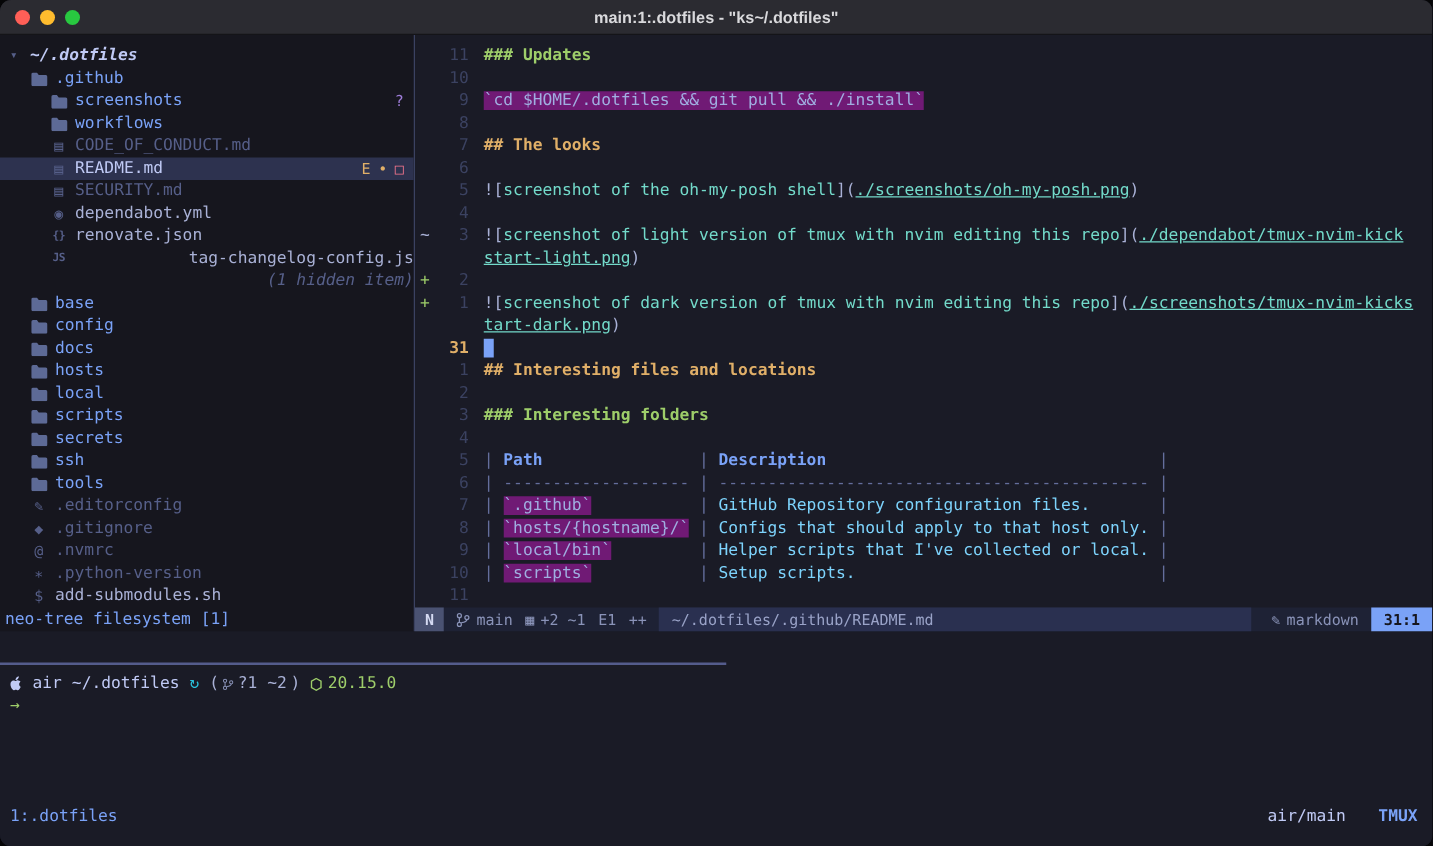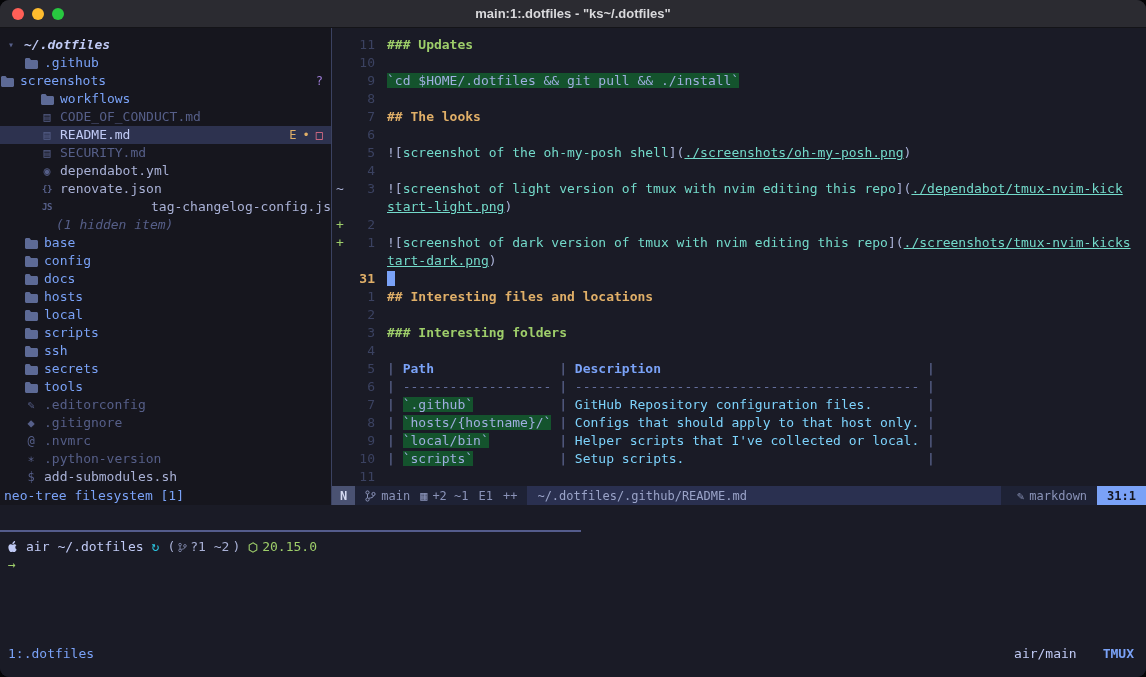--- a/index.html
+++ b/index.html
@@ -34,21 +34,21 @@
   .editor{position:absolute;left:333px;top:8px;right:0;height:450px;overflow:hidden}
   .eline{height:18px;display:flex;white-space:pre;overflow:hidden}
   .sign{width:14px;padding-left:3px;flex:none}
   .sign.add{color:#9ece6a}.sign.change{color:#a9b1d6}
   .lnum{width:28px;text-align:right;color:#3b4261;margin-right:12px;flex:none}
   .lnum.cur{color:#e0af68;font-weight:bold}
   .ltext{white-space:pre}
   .cursor{display:inline-block;width:8px;height:15px;background:#7aa2f7;vertical-align:text-bottom}
   .s-h2{color:#e0af68;font-weight:bold}
   .s-h3{color:#9ece6a;font-weight:bold}
-  .s-code{background:#14532d;color:#a0aee0}
+  .s-code{background:#701a75;color:#a0aee0}
   .s-punct{color:#a9b1d6}
   .s-label{color:#73daca}
   .s-url{color:#73daca;text-decoration:underline}
   .s-th{color:#7aa2f7;font-weight:bold}
   .s-pipe{color:#646e9c}
   .s-norm{color:#7dd3fc}
   
   .nvim-statusline{position:absolute;left:332px;right:0;top:458px;height:19px;background:#1e2235;display:flex;align-items:center;font-size:12px;color:#8a93b8;gap:10px}
   .sl-mode{background:#4a5272;color:#d5daf2;padding:0 8px;height:100%;display:flex;align-items:center;font-weight:bold;flex:none}
   .sl-seg{display:inline-flex;align-items:center;gap:5px;flex:none}
@@ -89,57 +89,57 @@
   </div>
 
   <div class="terminal">
 
     <div class="neotree-panel">
       <div>
           <div class="tree-row" style="padding-left: 8px;"><span class="expander">▾</span><span class="tlabel root">~/.dotfiles</span></div>
           <div class="tree-row" style="padding-left: 24px;"><span class="ficon"><svg width="13" height="11" viewBox="0 0 13 11">
                 <path d="M0 1.5C0 .7.7 0 1.5 0h3l1.5 2h5.5c.8 0 1.5.7 1.5 1.5v6c0 .8-.7 1.5-1.5 1.5h-10C.7 11 0 10.3 0 9.5z" fill="#5d6a96"></path>
               </svg></span><span class="tlabel folder">.github</span></div>
-          <div class="tree-row" style=""><span class="ficon"><svg width="13" height="11" viewBox="0 0 13 11">
+          <div class="tree-row" style="padding-left: 40px;"><span class="ficon"><svg width="13" height="11" viewBox="0 0 13 11">
                 <path d="M0 1.5C0 .7.7 0 1.5 0h3l1.5 2h5.5c.8 0 1.5.7 1.5 1.5v6c0 .8-.7 1.5-1.5 1.5h-10C.7 11 0 10.3 0 9.5z" fill="#5d6a96"></path>
               </svg></span><span class="tlabel folder">screenshots</span><span class="tright"><span class="c-untracked">?</span></span></div>
           <div class="tree-row" style="padding-left: 40px;"><span class="ficon"><svg width="13" height="11" viewBox="0 0 13 11">
                 <path d="M0 1.5C0 .7.7 0 1.5 0h3l1.5 2h5.5c.8 0 1.5.7 1.5 1.5v6c0 .8-.7 1.5-1.5 1.5h-10C.7 11 0 10.3 0 9.5z" fill="#5d6a96"></path>
               </svg></span><span class="tlabel folder">workflows</span></div>
           <div class="tree-row" style="padding-left: 40px;"><span class="ficon">▤</span><span class="tlabel dim">CODE_OF_CONDUCT.md</span></div>
           <div class="tree-row selected" style="padding-left: 40px;"><span class="ficon">▤</span><span class="tlabel norm">README.md</span><span class="tright"><span class="c-orange">E</span><span class="c-orange">•</span><span class="c-red">□</span></span></div>
           <div class="tree-row" style="padding-left: 40px;"><span class="ficon">▤</span><span class="tlabel dim">SECURITY.md</span></div>
           <div class="tree-row" style="padding-left: 40px;"><span class="ficon">◉</span><span class="tlabel norm">dependabot.yml</span></div>
           <div class="tree-row" style="padding-left: 40px;"><span class="ficon small">{}</span><span class="tlabel norm">renovate.json</span></div>
           <div class="tree-row" style="padding-left: 40px; justify-content: space-between;"><span class="ficon small">JS</span><span class="tlabel norm">tag-changelog-config.js</span></div>
-          <div class="tree-row" style="padding-left: 56px;"><span class="tlabel hidden-note">(1 hidden item)</span></div>
+          <div class="tree-row" style="padding-left: 56px; justify-content: flex-end;"><span class="tlabel hidden-note">(1 hidden item)</span></div>
           <div class="tree-row" style="padding-left: 24px;"><span class="ficon"><svg width="13" height="11" viewBox="0 0 13 11">
                 <path d="M0 1.5C0 .7.7 0 1.5 0h3l1.5 2h5.5c.8 0 1.5.7 1.5 1.5v6c0 .8-.7 1.5-1.5 1.5h-10C.7 11 0 10.3 0 9.5z" fill="#5d6a96"></path>
               </svg></span><span class="tlabel folder">base</span></div>
           <div class="tree-row" style="padding-left: 24px;"><span class="ficon"><svg width="13" height="11" viewBox="0 0 13 11">
                 <path d="M0 1.5C0 .7.7 0 1.5 0h3l1.5 2h5.5c.8 0 1.5.7 1.5 1.5v6c0 .8-.7 1.5-1.5 1.5h-10C.7 11 0 10.3 0 9.5z" fill="#5d6a96"></path>
               </svg></span><span class="tlabel folder">config</span></div>
           <div class="tree-row" style="padding-left: 24px;"><span class="ficon"><svg width="13" height="11" viewBox="0 0 13 11">
                 <path d="M0 1.5C0 .7.7 0 1.5 0h3l1.5 2h5.5c.8 0 1.5.7 1.5 1.5v6c0 .8-.7 1.5-1.5 1.5h-10C.7 11 0 10.3 0 9.5z" fill="#5d6a96"></path>
               </svg></span><span class="tlabel folder">docs</span></div>
           <div class="tree-row" style="padding-left: 24px;"><span class="ficon"><svg width="13" height="11" viewBox="0 0 13 11">
                 <path d="M0 1.5C0 .7.7 0 1.5 0h3l1.5 2h5.5c.8 0 1.5.7 1.5 1.5v6c0 .8-.7 1.5-1.5 1.5h-10C.7 11 0 10.3 0 9.5z" fill="#5d6a96"></path>
               </svg></span><span class="tlabel folder">hosts</span></div>
           <div class="tree-row" style="padding-left: 24px;"><span class="ficon"><svg width="13" height="11" viewBox="0 0 13 11">
                 <path d="M0 1.5C0 .7.7 0 1.5 0h3l1.5 2h5.5c.8 0 1.5.7 1.5 1.5v6c0 .8-.7 1.5-1.5 1.5h-10C.7 11 0 10.3 0 9.5z" fill="#5d6a96"></path>
               </svg></span><span class="tlabel folder">local</span></div>
           <div class="tree-row" style="padding-left: 24px; align-items: center;"><span class="ficon"><svg width="13" height="11" viewBox="0 0 13 11">
                 <path d="M0 1.5C0 .7.7 0 1.5 0h3l1.5 2h5.5c.8 0 1.5.7 1.5 1.5v6c0 .8-.7 1.5-1.5 1.5h-10C.7 11 0 10.3 0 9.5z" fill="#5d6a96"></path>
               </svg></span><span class="tlabel folder">scripts</span></div>
           <div class="tree-row" style="padding-left: 24px;"><span class="ficon"><svg width="13" height="11" viewBox="0 0 13 11">
                 <path d="M0 1.5C0 .7.7 0 1.5 0h3l1.5 2h5.5c.8 0 1.5.7 1.5 1.5v6c0 .8-.7 1.5-1.5 1.5h-10C.7 11 0 10.3 0 9.5z" fill="#5d6a96"></path>
+              </svg></span><span class="tlabel folder">secrets</span></div>
+          <div class="tree-row" style="padding-left: 24px;"><span class="ficon"><svg width="13" height="11" viewBox="0 0 13 11">
+                <path d="M0 1.5C0 .7.7 0 1.5 0h3l1.5 2h5.5c.8 0 1.5.7 1.5 1.5v6c0 .8-.7 1.5-1.5 1.5h-10C.7 11 0 10.3 0 9.5z" fill="#5d6a96"></path>
               </svg></span><span class="tlabel folder">ssh</span></div>
-          <div class="tree-row" style="padding-left: 24px;"><span class="ficon"><svg width="13" height="11" viewBox="0 0 13 11">
-                <path d="M0 1.5C0 .7.7 0 1.5 0h3l1.5 2h5.5c.8 0 1.5.7 1.5 1.5v6c0 .8-.7 1.5-1.5 1.5h-10C.7 11 0 10.3 0 9.5z" fill="#5d6a96"></path>
-              </svg></span><span class="tlabel folder">secrets</span></div>
           <div class="tree-row" style="padding-left: 24px;"><span class="ficon"><svg width="13" height="11" viewBox="0 0 13 11">
                 <path d="M0 1.5C0 .7.7 0 1.5 0h3l1.5 2h5.5c.8 0 1.5.7 1.5 1.5v6c0 .8-.7 1.5-1.5 1.5h-10C.7 11 0 10.3 0 9.5z" fill="#5d6a96"></path>
               </svg></span><span class="tlabel folder">tools</span></div>
           <div class="tree-row" style="padding-left: 24px;"><span class="ficon">✎</span><span class="tlabel dim">.editorconfig</span></div>
           <div class="tree-row" style="padding-left: 24px;"><span class="ficon">◆</span><span class="tlabel dim">.gitignore</span></div>
           <div class="tree-row" style="padding-left: 24px;"><span class="ficon">@</span><span class="tlabel dim">.nvmrc</span></div>
           <div class="tree-row" style="padding-left: 24px;"><span class="ficon">∗</span><span class="tlabel dim">.python-version</span></div>
           <div class="tree-row" style="padding-left: 24px;"><span class="ficon">$</span><span class="tlabel norm">add-submodules.sh</span></div>
         </div>
     </div>

